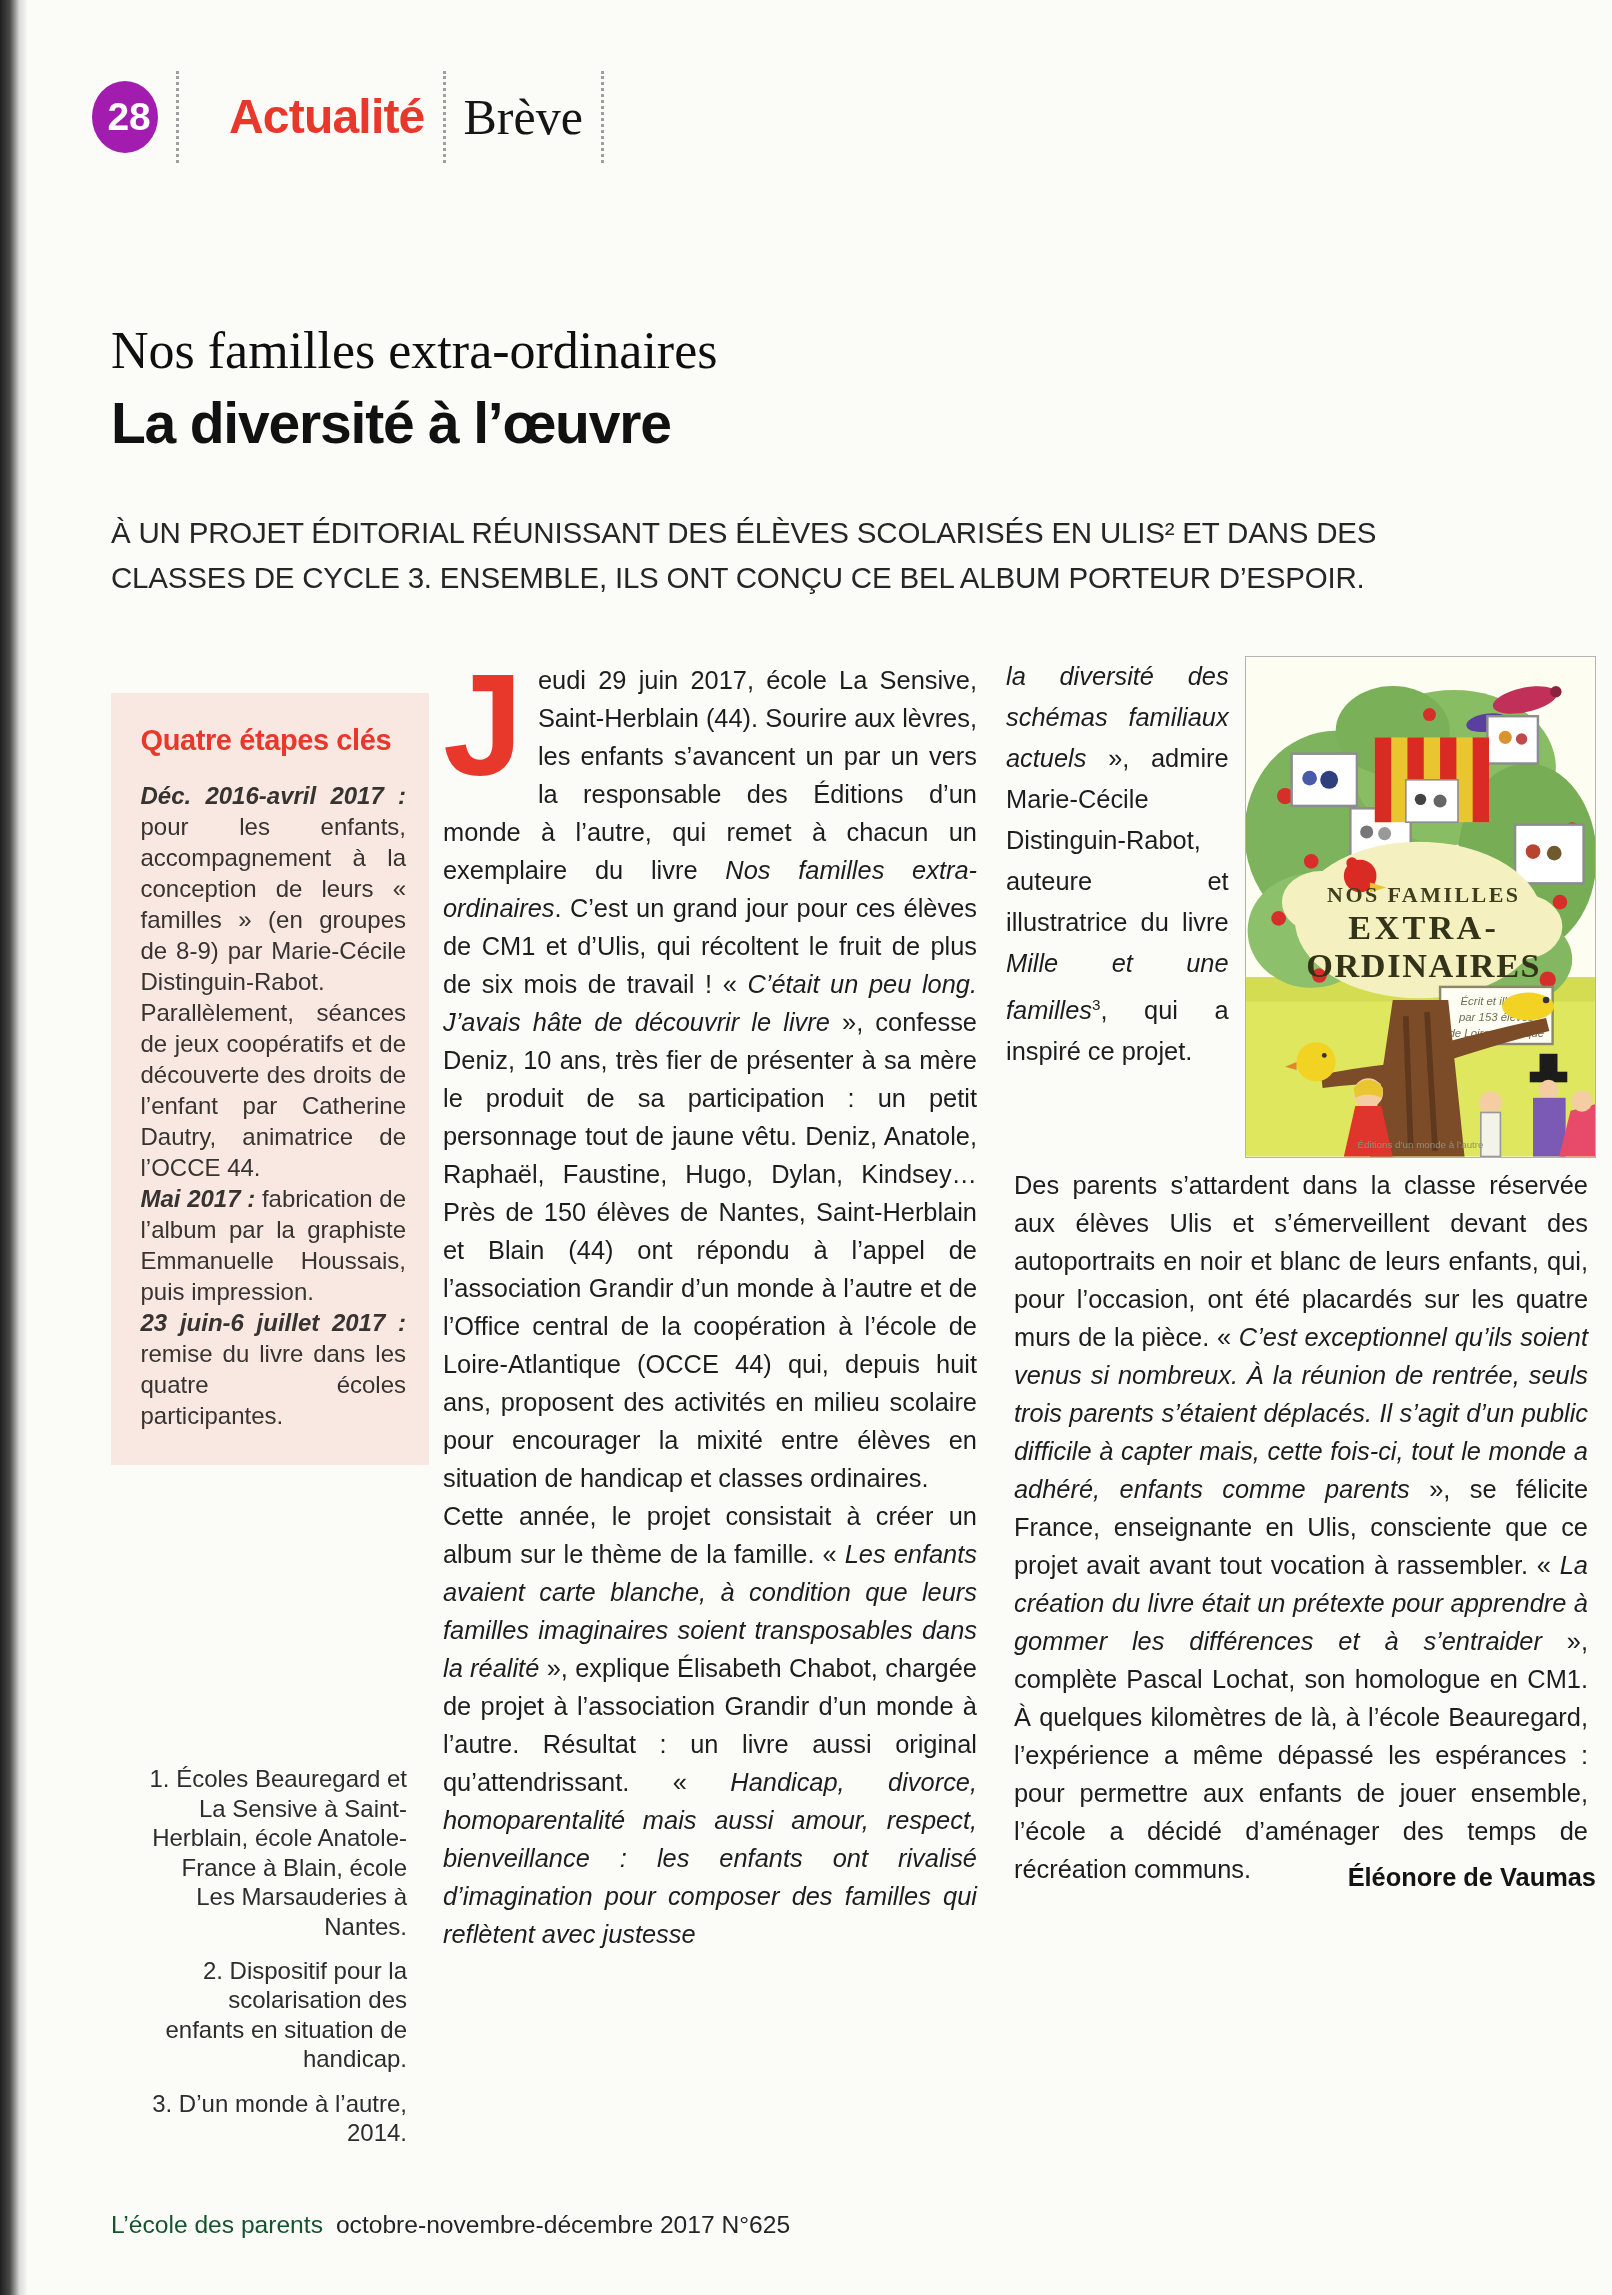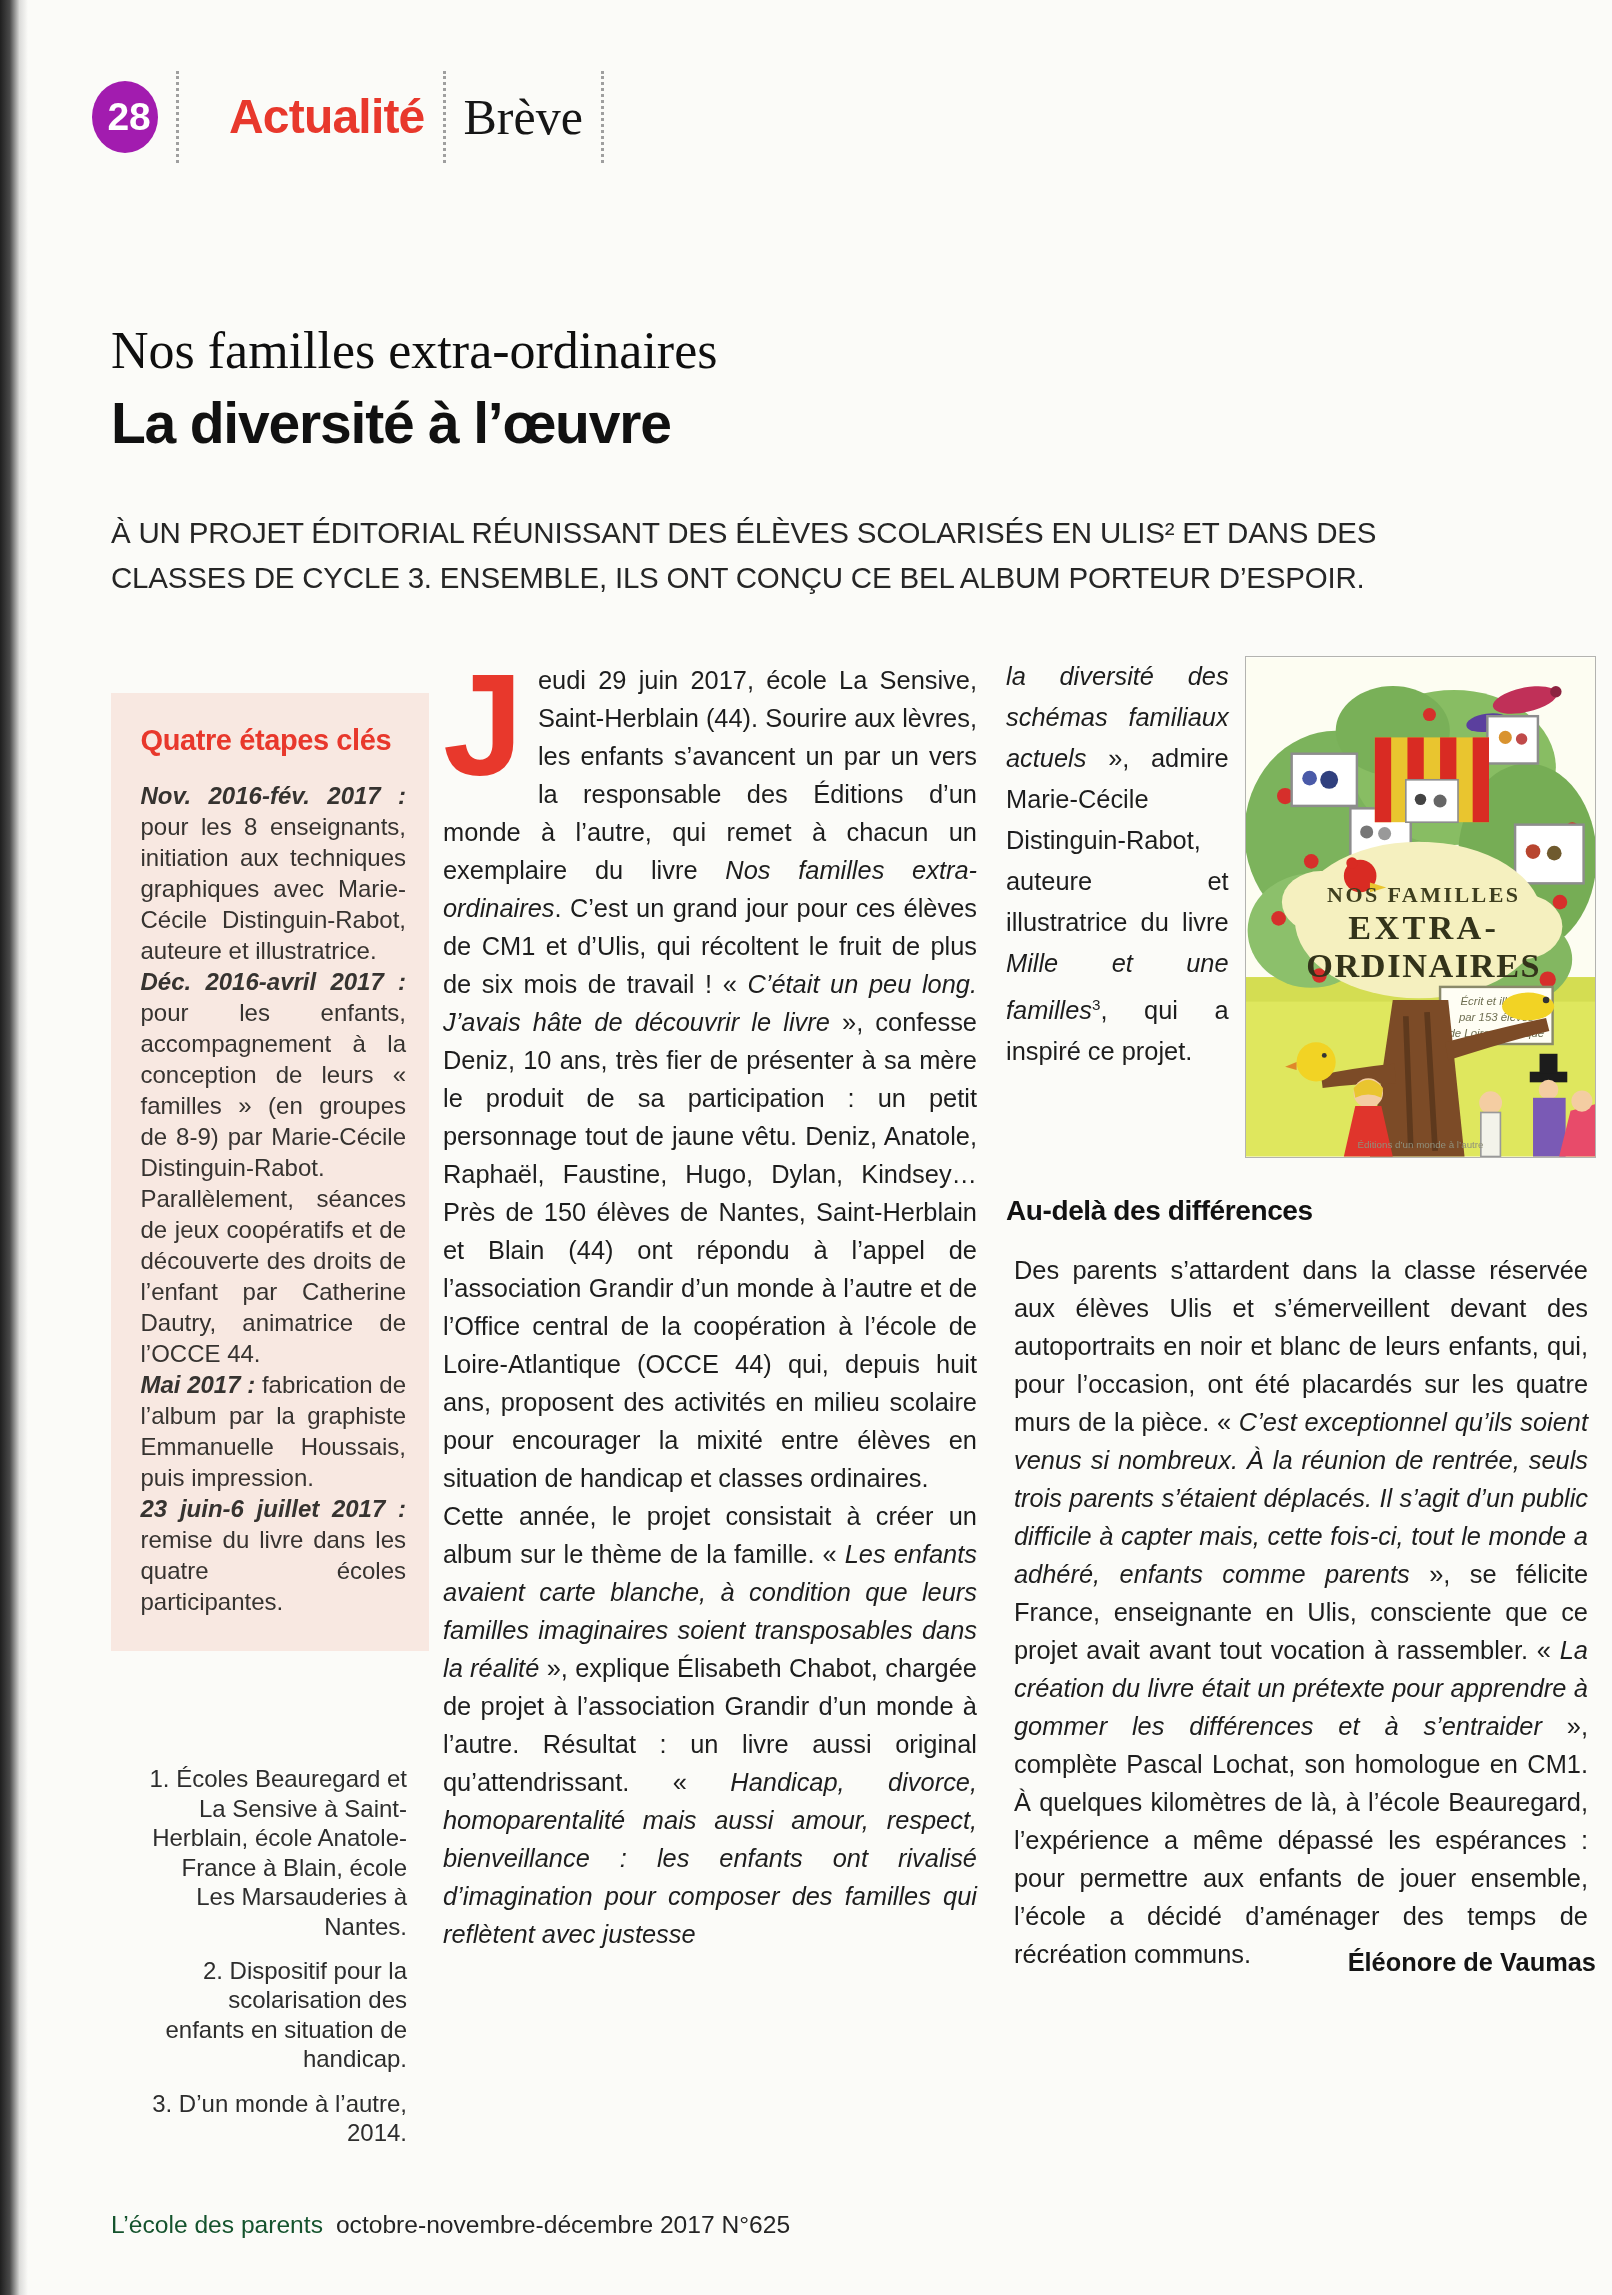--- a/index.html
+++ b/index.html
@@ -78,21 +78,20 @@
   <div class="page-title">La diversité à l’œuvre</div>
 </div>
 
 <div class="standfirst">
   <div>À UN PROJET ÉDITORIAL RÉUNISSANT DES ÉLÈVES SCOLARISÉS EN ULIS² ET DANS DES</div>
   <div>CLASSES DE CYCLE 3. ENSEMBLE, ILS ONT CONÇU CE BEL ALBUM PORTEUR D’ESPOIR.</div>
 </div>
 
 <div class="sidebar-box">
   <div class="sidebar-title">Quatre étapes clés</div>
-  <p class="sidebar-step"><span class="step-label">Nov. 2016-fév. 2017 :</span> <span>pour les 8 enseignants, initiation aux techniques graphiques avec Marie-Cécile Distinguin-Rabot, auteure et illustratrice.</span></p>
   <p class="sidebar-step"><span class="step-label">Déc. 2016-avril 2017 :</span> <span>pour les enfants, accompagnement à la conception de leurs « familles » (en groupes de 8-9) par Marie-Cécile Distinguin-Rabot. Parallèlement, séances de jeux coopératifs et de découverte des droits de l’enfant par Catherine Dautry, animatrice de l’OCCE 44.</span></p>
   <p class="sidebar-step"><span class="step-label">Mai 2017 :</span> <span>fabrication de l’album par la graphiste Emmanuelle Houssais, puis impression.</span></p>
   <p class="sidebar-step"><span class="step-label">23 juin-6 juillet 2017 :</span> <span>remise du livre dans les quatre écoles participantes.</span></p>
 </div>
 
 <div class="footnotes">
   <p class="footnote">1. Écoles Beauregard et La Sensive à Saint-Herblain, école Anatole-France à Blain, école Les Marsauderies à Nantes.</p>
   <p class="footnote">2. Dispositif pour la scolarisation des enfants en situation de handicap.</p>
   <p class="footnote">3. D’un monde à l’autre, 2014.</p>
 </div>
@@ -211,21 +210,20 @@
         <rect x="348" y="508" width="46" height="13" fill="#1c1c1c"></rect>
         <rect x="360" y="486" width="22" height="24" fill="#1c1c1c"></rect>
         <circle cx="371" cy="530" r="12" fill="#f4cda2"></circle>
         <rect x="352" y="540" width="40" height="72" fill="#7a5ab5"></rect>
         <path d="M398 556 L428 548 L428 612 L384 612 Z" fill="#e84b6a"></path>
         <circle cx="412" cy="544" r="13" fill="#f4cda2"></circle>
       </g>
       <text x="214" y="602" text-anchor="middle" font-size="12" fill="#90907c">Éditions d’un monde à l’autre</text>
     </svg>
   </div>
-  <div class="subhead">Au-delà des différences</div>
   <p class="right-body">Des parents s’attardent dans la classe réservée aux élèves Ulis et s’émerveillent devant des autoportraits en noir et blanc de leurs enfants, qui, pour l’occasion, ont été placardés sur les quatre murs de la pièce. « <i>C’est exceptionnel qu’ils soient venus si nombreux. À la réunion de rentrée, seuls trois parents s’étaient déplacés. Il s’agit d’un public difficile à capter mais, cette fois-ci, tout le monde a adhéré, enfants comme parents</i> », se félicite France, enseignante en Ulis, consciente que ce projet avait avant tout vocation à rassembler. « <i>La création du livre était un prétexte pour apprendre à gommer les différences et à s’entraider</i> », complète Pascal Lochat, son homologue en CM1. À quelques kilomètres de là, à l’école Beauregard, l’expérience a même dépassé les espérances : pour permettre aux enfants de jouer ensemble, l’école a décidé d’aménager des temps de récréation communs.</p>
   <div class="byline">Éléonore de Vaumas</div>
 </div>
 
 <div class="page-footer">
   <span class="footer-brand">L’école des parents</span><span class="footer-issue">octobre-novembre-décembre 2017  N°625</span>
 </div>
 
 
 </body></html>

